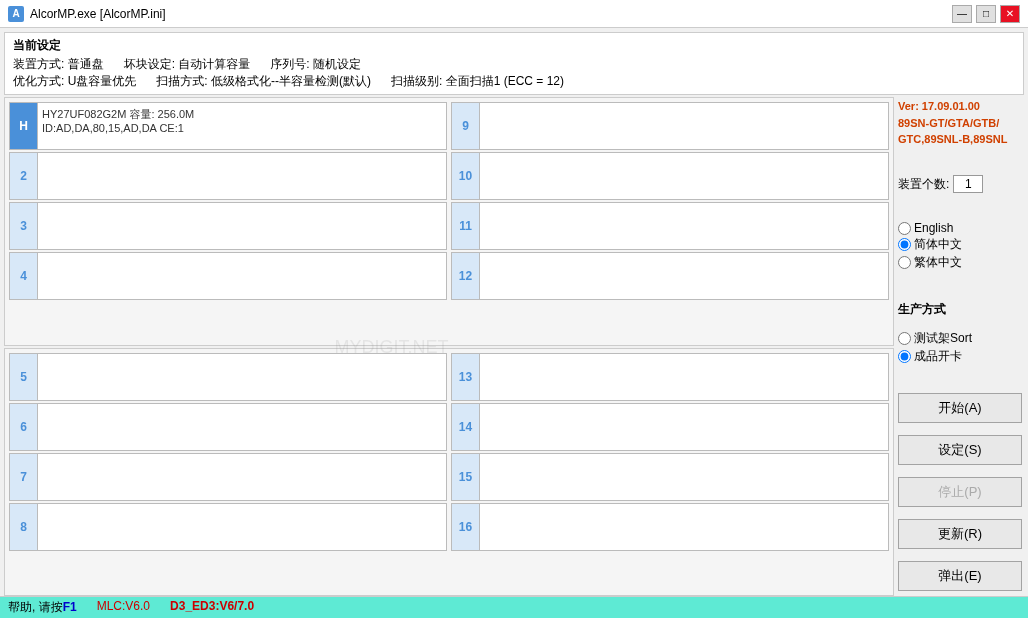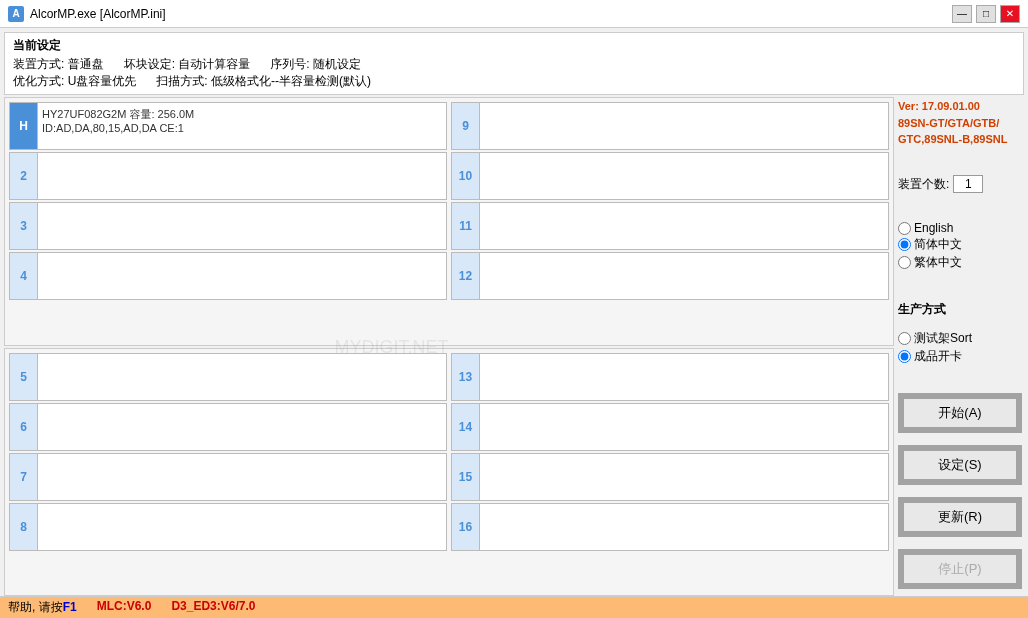--- a/index.html
+++ b/index.html
@@ -188,43 +188,43 @@
     .section-label {
       font-size: 12px;
       font-weight: bold;
       margin-top: 2px;
     }
 
     .action-btn {
       width: 100%;
       padding: 5px 0;
       background: #e8e8e8;
-      border: 6px solid #a3a3a3;
+      border: 1px solid #a3a3a3;
       cursor: pointer;
       font-size: 13px;
       font-family: inherit;
       color: #000;
       text-align: center;
     }
     .action-btn.disabled {
       color: #aaa;
       cursor: default;
     }
 
     .status-bar {
       display: flex;
       gap: 20px;
       padding: 2px 8px;
       border-top: 1px solid #ccc;
-      background: #fdba74;
+      background: #5eead4;
       font-size: 12px;
     }
     .status-bar .help { color: #000; }
     .status-bar .f1 { color: #0000cc; font-weight: bold; }
-    .status-bar .mlc { color: #cc0000; font-weight: bold; }
+    .status-bar .mlc { color: #cc0000; font-weight: normal; }
     .status-bar .d3 { color: #cc0000; font-weight: bold; }
 
     .watermark {
       position: absolute;
       top: 50%;
       left: 38%;
       transform: translate(-50%, -50%);
       opacity: 0.15;
       pointer-events: none;
       z-index: 10;
@@ -259,20 +259,21 @@
   <div class="top-settings">
     <div class="top-settings-title">当前设定</div>
     <div class="settings-row">
       <span>装置方式: 普通盘</span>
       <span>坏块设定: 自动计算容量</span>
       <span>序列号: 随机设定</span>
     </div>
     <div class="settings-row">
       <span>优化方式: U盘容量优先</span>
       <span>扫描方式: 低级格式化--半容量检测(默认)</span>
+      <span>扫描级别: 全面扫描1 (ECC = 12)</span>
     </div>
   </div>
 
   <div class="content-area" style="position:relative;">
 
     <div class="watermark">
       <div>MYDIGIT.NET</div>
     </div>
 
     <div class="slots-area">
@@ -408,22 +409,22 @@
           <div class="radio-item">
             <input type="radio" name="productmode" checked="" style="">
             <span>成品开卡</span>
           </div>
         </div>
 
       <div class="sep-line"></div>
 
       <button class="action-btn">开始(A)</button>
       <button class="action-btn">设定(S)</button>
+      <button class="action-btn disabled">停止(P)</button>
       <button class="action-btn">更新(R)</button>
-      <button class="action-btn disabled">停止(P)</button>
       <button class="action-btn">弹出(E)</button>
       <button class="action-btn">导出Hub信息</button>
     </div>
 
   </div>
 
   <div class="status-bar">
     <span class="help">
       <span>帮助, 请按</span><span class="f1">F1</span>
     </span>

